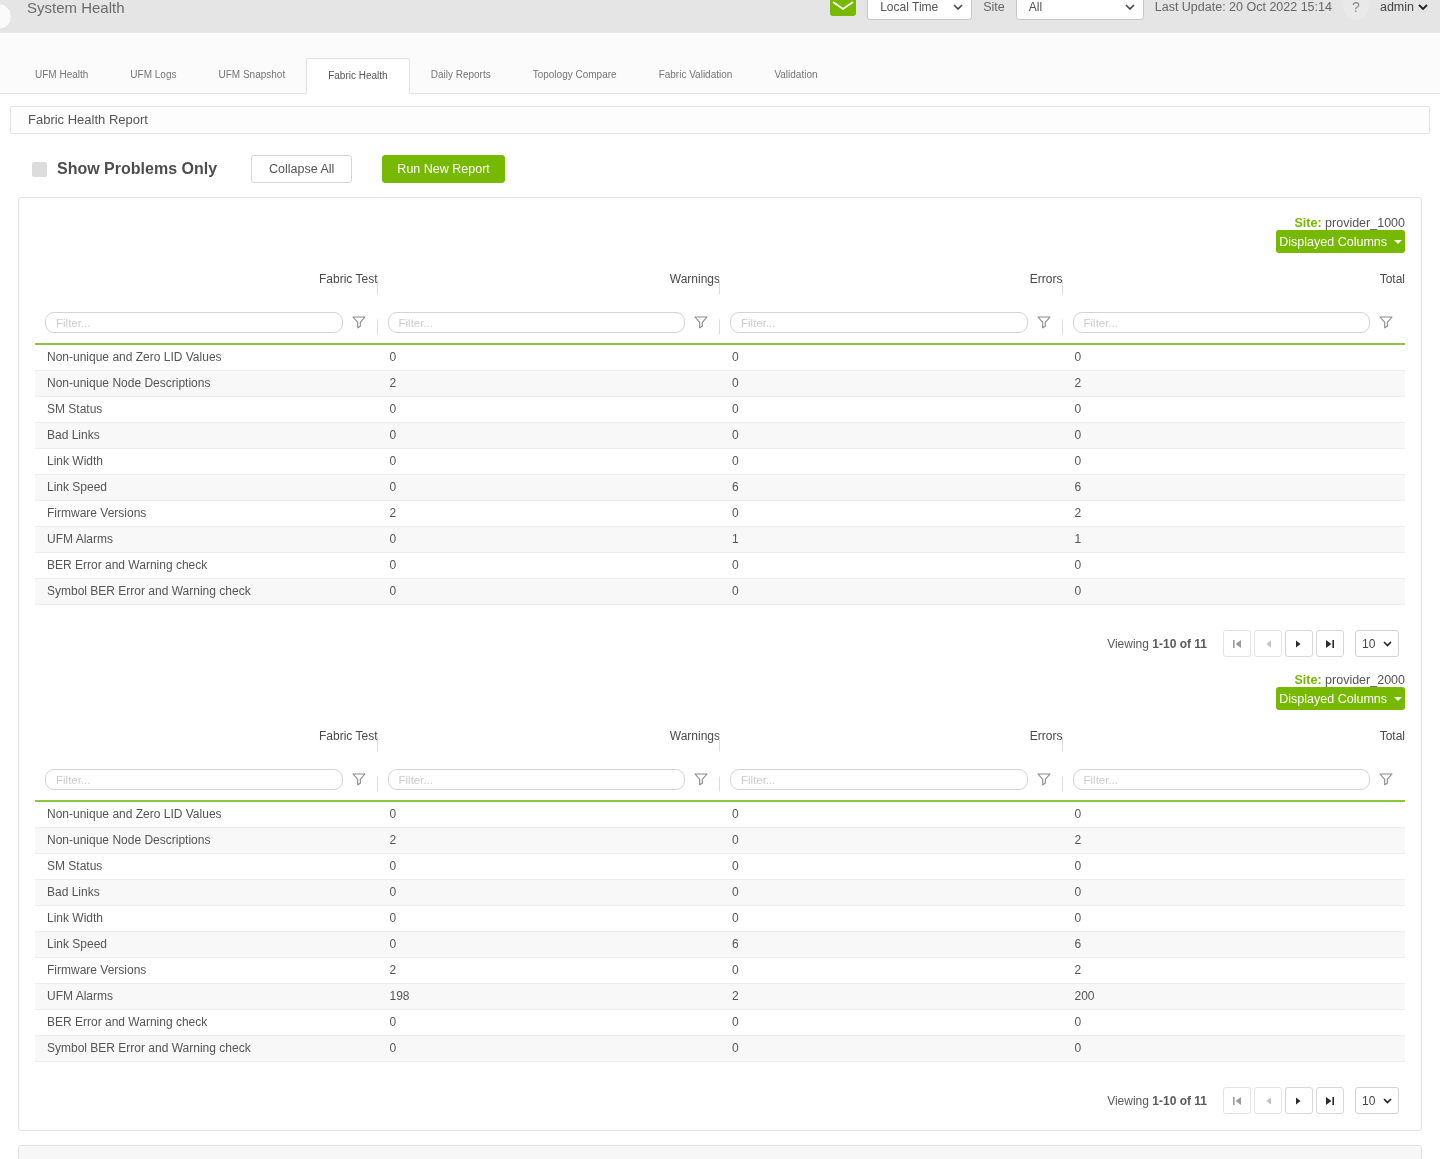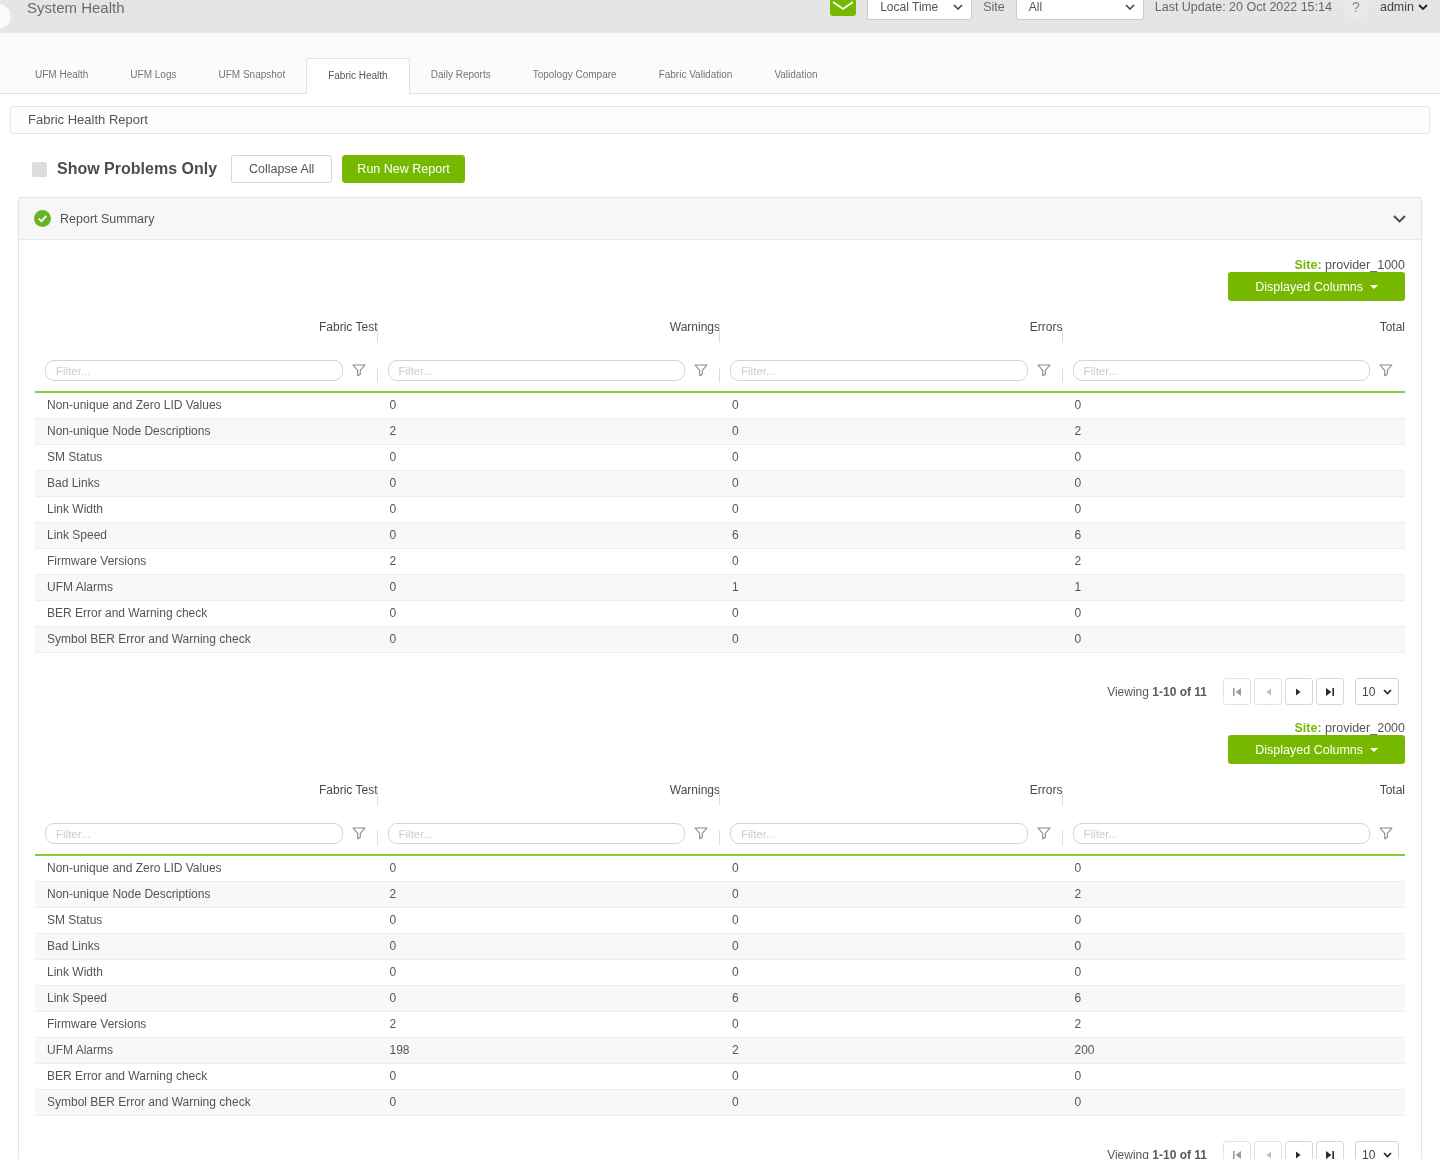--- a/index.html
+++ b/index.html
@@ -38,40 +38,40 @@
     border:1px solid #e6e6e6; border-radius:2px; padding-left:17px; font-size:13px; color:#555; }
 
   
   .meta-row { display:flex; justify-content:space-between; align-items:flex-start;
     padding:19px 14px 0 32px; }
   .meta-left { font-size:12.5px; line-height:2.0; }
   .green-label { color:var(--accent); font-weight:bold; }
   .meta-controls { display:flex; align-items:center; gap:10px; margin-top:2px; }
   .checkbox { width:15px; height:15px; background:#dcdcdc; border-radius:2px; cursor:pointer; }
   .chk-label { font-size:16px; font-weight:bold; color:#4d4d4d; margin-right:4px; }
-  .btn { font-family:inherit; font-size:12.5px; height:28px; border-radius:3px; cursor:pointer; }
+  .btn { font-family:inherit; font-size:12.5px; height:28px; border-radius:3px; cursor:pointer;margin-left:20px; }
   .btn-outline { background:#fff; border:1px solid #d6d6d6; color:#555; padding:0 17px; }
   .btn-green { background:var(--accent); border:1px solid var(--accent); color:#fff; padding:0 14px; }
 
   
   .card { margin:14px 18px 0; border:1px solid #e4e4e4; border-radius:3px; background:#fff; }
   .card-header { height:42px; background:#f7f7f7; display:flex; align-items:center;
     padding:0 15px; cursor:pointer; }
   .card.open .card-header { border-bottom:1px solid #e9e9e9; border-radius:3px 3px 0 0; }
   .card.closed .card-header { border-radius:3px; }
   .card-title { font-size:12.5px; color:#555; margin-left:9px; }
   .chev { margin-left:auto; }
   .card-body { padding:6px 6px 12px; }
 
   
   .site-section { padding:12px 10px 0; }
   .site-row { display:flex; justify-content:space-between; align-items:flex-end; margin-bottom:10px;flex-direction:column; }
   .site-line { font-size:12.5px; padding-left:2px; }
   .btn-columns { background:var(--accent); border:none; color:#fff; font-size:12.5px;
-    height:29px; padding:0 27px; border-radius:3px; cursor:pointer; display:flex;
+    height:23px; padding:0 3px; border-radius:3px; cursor:pointer; display:flex;
     align-items:center; gap:7px; }
   .btn-columns .tri { width:0; height:0; border-left:4px solid transparent;
     border-right:4px solid transparent; border-top:4px solid #fff; }
 
   
   table.report { width:100%; border-collapse:collapse; table-layout:fixed; font-size:12px; }
   table.report th { font-weight:normal; color:#4a4a4a; text-align:right;
     padding:9px 0 25px; position:relative; }
   th.coldiv::after, td.coldiv::after { content:""; position:absolute; right:0; top:50%;
     transform:translateY(-50%); width:1px; height:15px; background:#dcdcdc; }
@@ -149,30 +149,20 @@
 <div class="meta-row">
   <div class="meta-controls">
     <div class="checkbox"></div>
     <span class="chk-label">Show Problems Only</span>
     <button class="btn btn-outline">Collapse All</button>
     <button class="btn btn-green">Run New Report</button>
   </div>
 </div>
 
 <div class="card open">
-  <div class="card-header">
-    <svg width="17" height="17" viewBox="0 0 17 17">
-      <circle cx="8.5" cy="8.5" r="8.5" fill="var(--check)"></circle>
-      <path d="M4.7 8.7 L7.4 11.3 L12.3 5.8" fill="none" stroke="#fff" stroke-width="1.8"></path>
-    </svg>
-    <span class="card-title">Report Summary</span>
-    <svg class="chev" width="13" height="8" viewBox="0 0 13 8">
-        <path d="M1 1 L6.5 6.5 L12 1" fill="none" stroke="#3a4a58" stroke-width="1.8"></path>
-      </svg>
-  </div>
 
   <div class="card-body">
 
     <div class="site-section">
       <div class="site-row">
         <div class="site-line">
           <span class="green-label">Site:</span>
           <span>provider_1000</span>
         </div>
         <button class="btn-columns">

